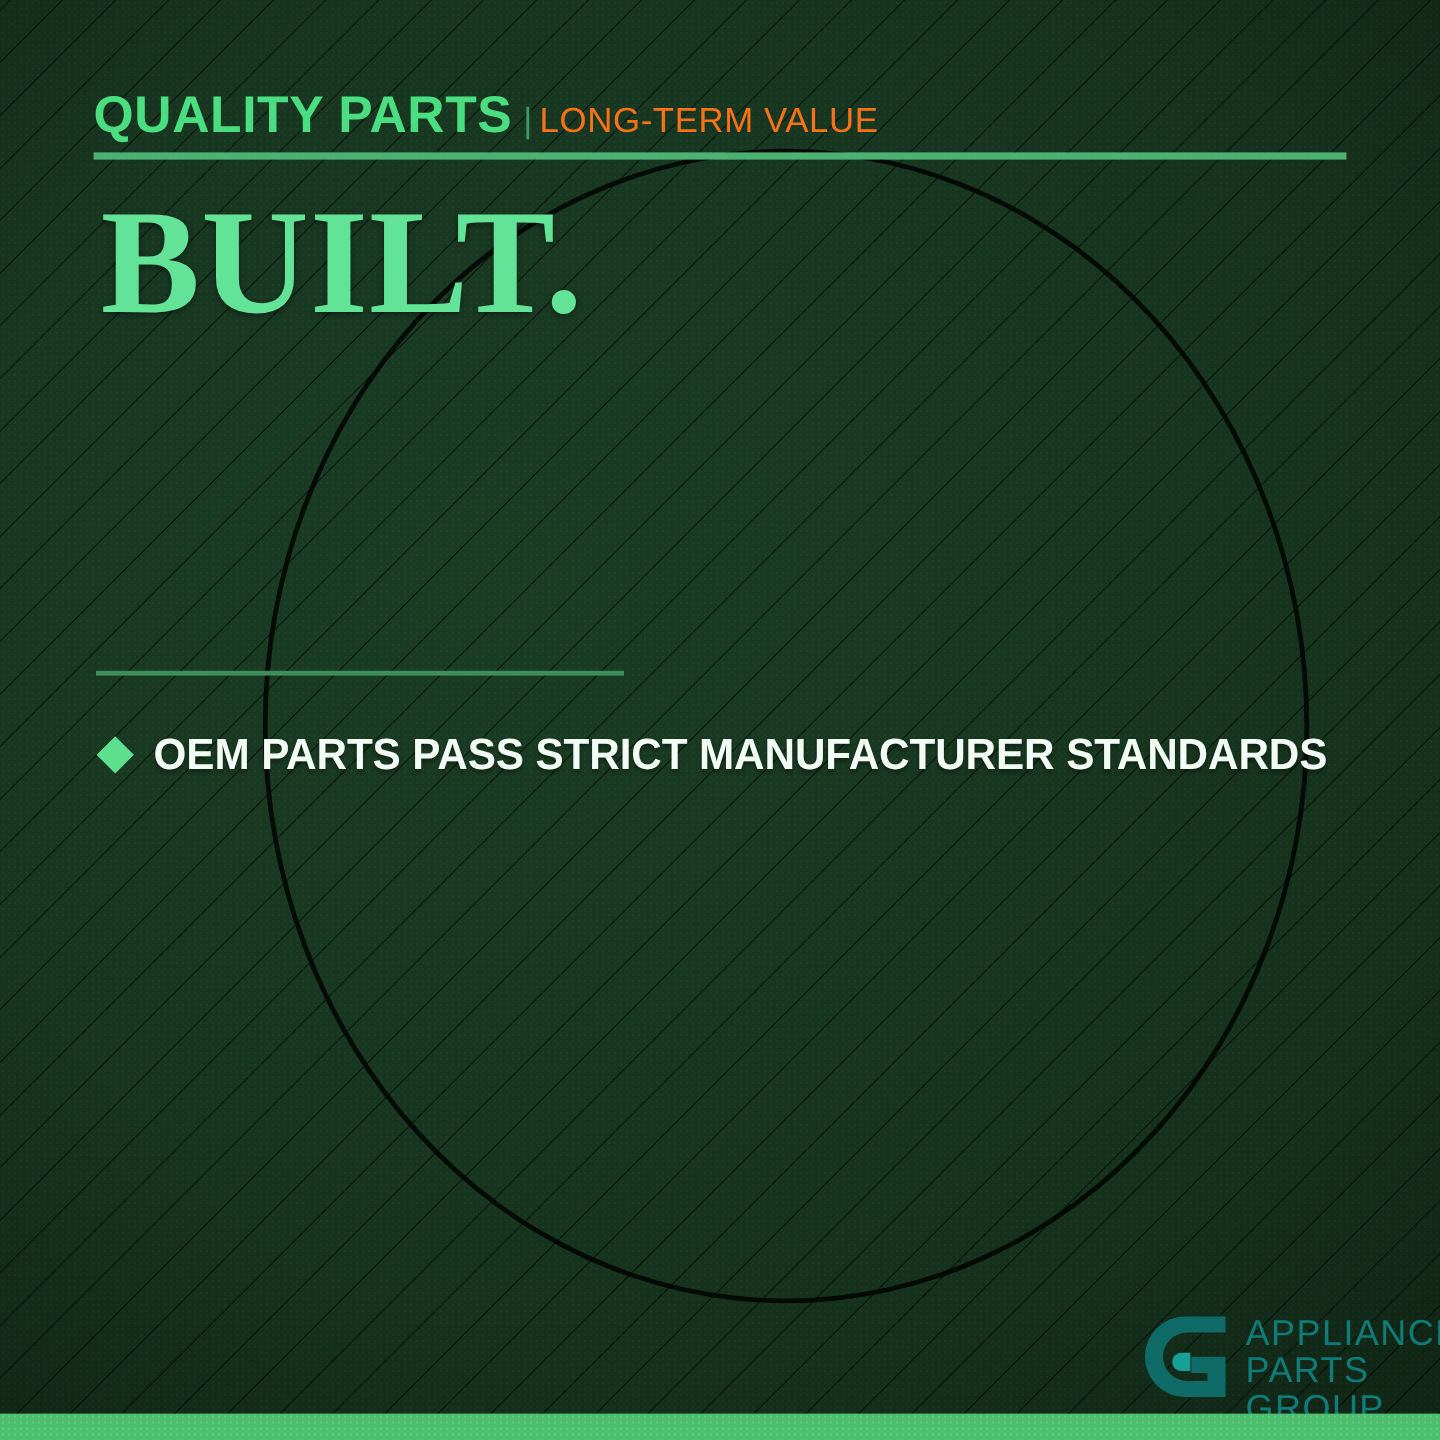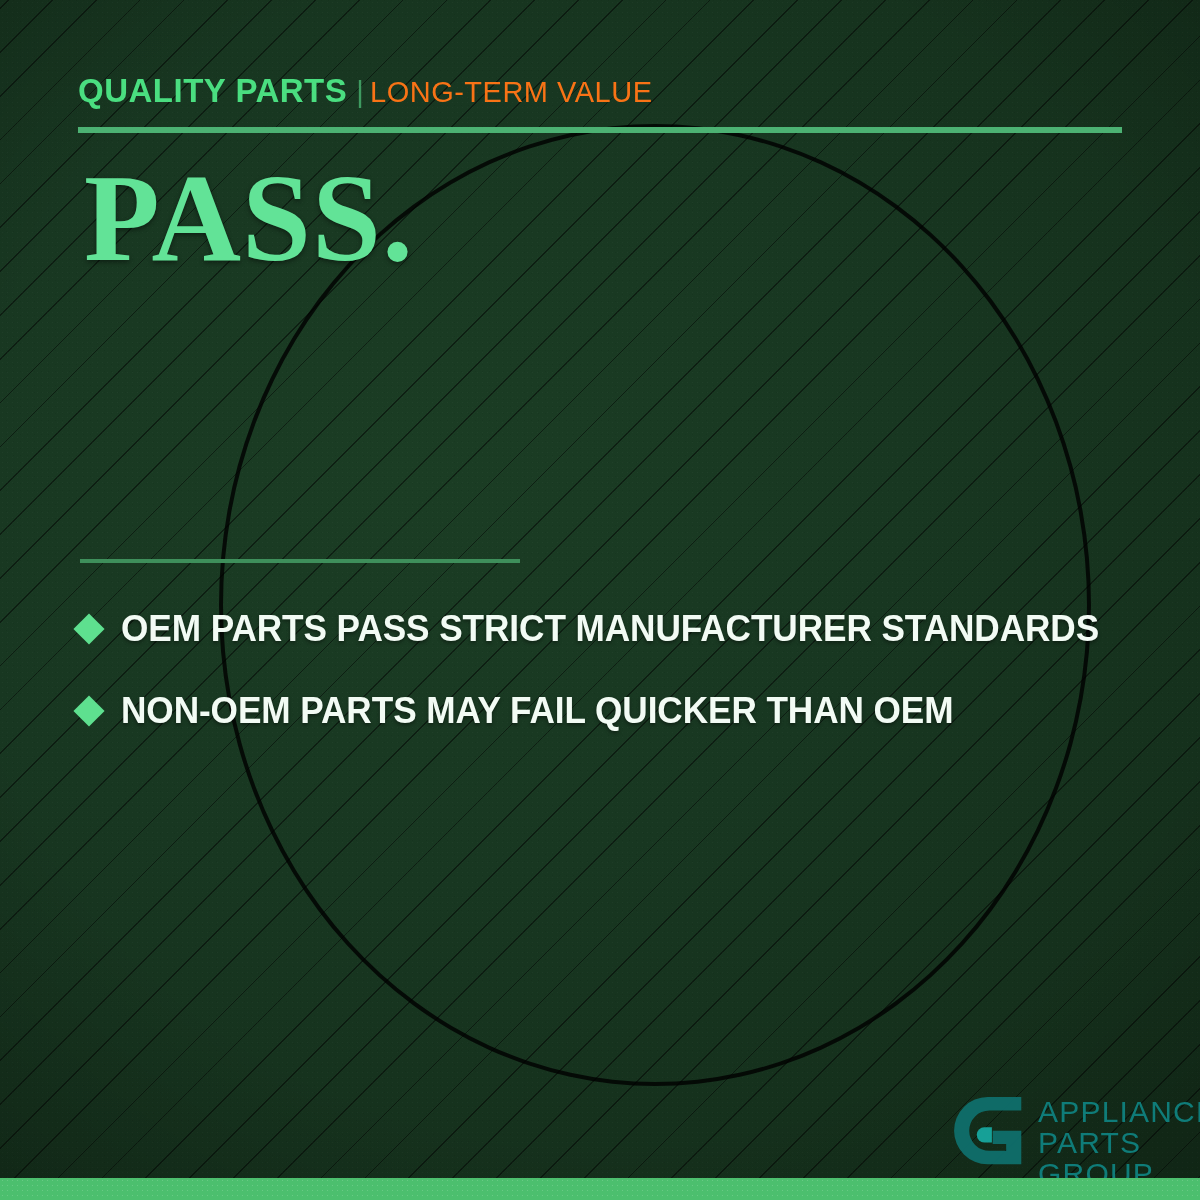--- a/index.html
+++ b/index.html
@@ -75,21 +75,21 @@
 
   
   .eyebrow {
     position: absolute;
     left: 78px;
     top: 72px;
     white-space: nowrap;
     letter-spacing: 0.2px;
   }
   .eyebrow .strong {
-    font-size: 33px;
+    font-size: 43px;
     font-weight: bold;
     color: #4ADE80;
     letter-spacing: 0.5px;
   }
   .eyebrow .sep {
     font-size: 29px;
     color: #3E9A60;
     margin: 0 6px 0 9px;
     font-weight: normal;
   }
@@ -145,20 +145,21 @@
   .bullets {
     position: absolute;
     left: 78px;
     top: 588px;
     width: 1070px;
   }
   .bullet {
     display: flex;
     align-items: center;
     height: 82px;
+    justify-content: center;
   }
   .bullet .marker {
     width: 22px;
     height: 22px;
     background: #5EE08F;
     transform: rotate(45deg);
     flex: 0 0 auto;
     margin-right: 21px;
   }
   .bullet .btext {
@@ -225,33 +226,29 @@
 
   <div class="content">
 
     <div class="eyebrow">
       <span class="strong">QUALITY PARTS</span><span class="sep">|</span><span class="sub">LONG-TERM VALUE</span>
     </div>
 
     <div class="rule-top"></div>
 
     <div class="headline">
-      <span class="l3">PASS.</span>
+      <span class="l3">BUILT.</span>
     </div>
 
     <div class="rule-mid"></div>
 
     <div class="bullets">
       <div class="bullet">
         <span class="marker"></span>
         <span class="btext">OEM PARTS PASS STRICT MANUFACTURER STANDARDS</span>
-      </div>
-      <div class="bullet">
-        <span class="marker"></span>
-        <span class="btext">NON-OEM PARTS MAY FAIL QUICKER THAN OEM</span>
       </div>
     </div>
 
     <div class="logo">
       <svg class="logo-mark" viewBox="0 0 100 100">
         <path d="M92 6 H52 A40 40 0 0 0 52 86 H92 V46 H58 V62 H74 V70 H54 A24 24 0 0 1 54 22 H92 Z" fill="#0F6F6C"></path>
         <path d="M48 42 a9 9 0 0 0 0 18 h9 v-18 z" fill="#17A79E"></path>
       </svg>
       <div class="logo-words">
         <span>APPLIANCE</span>

